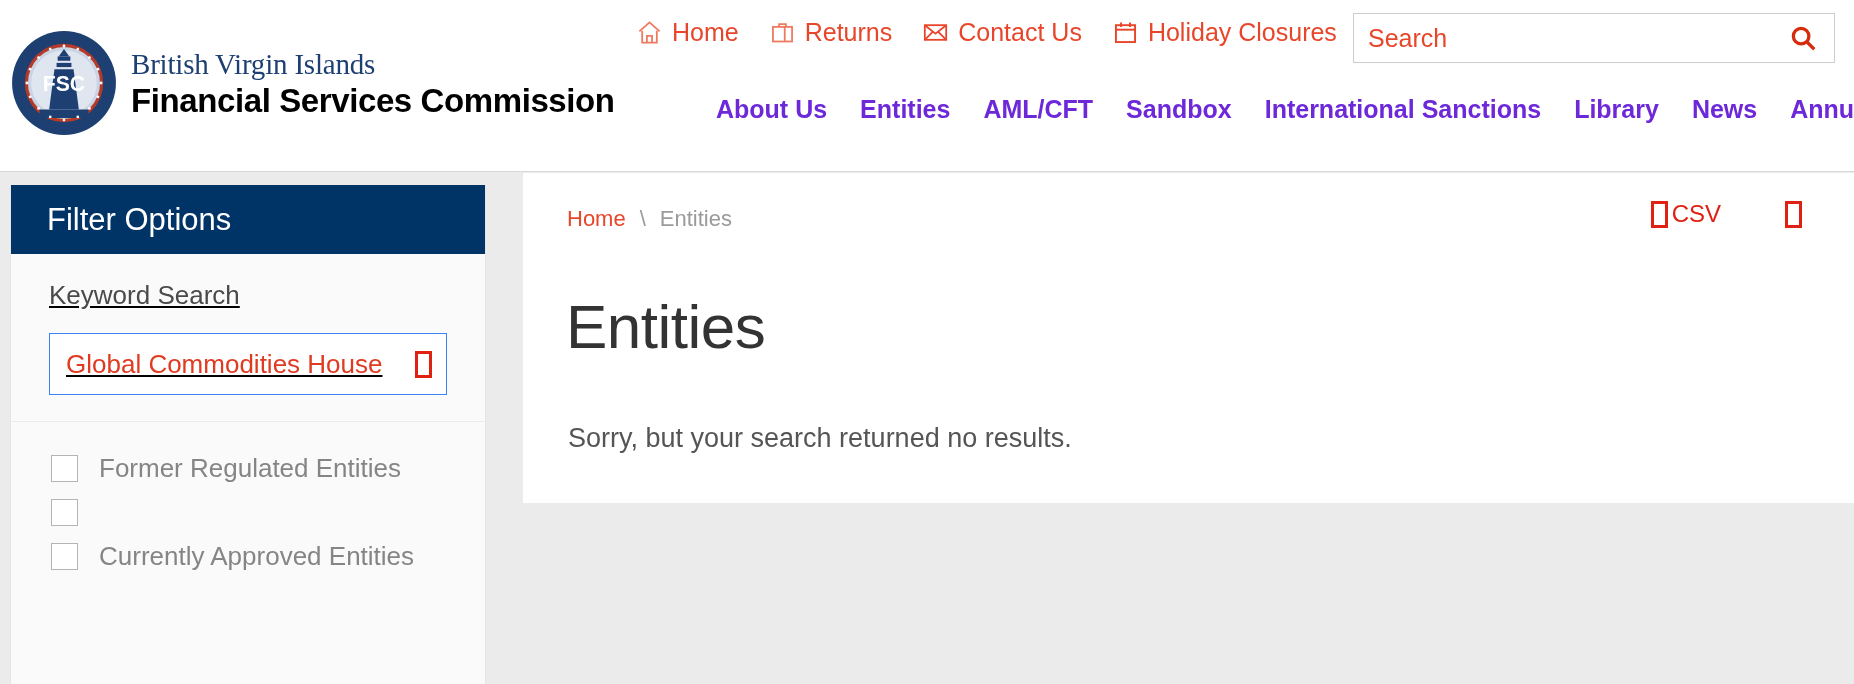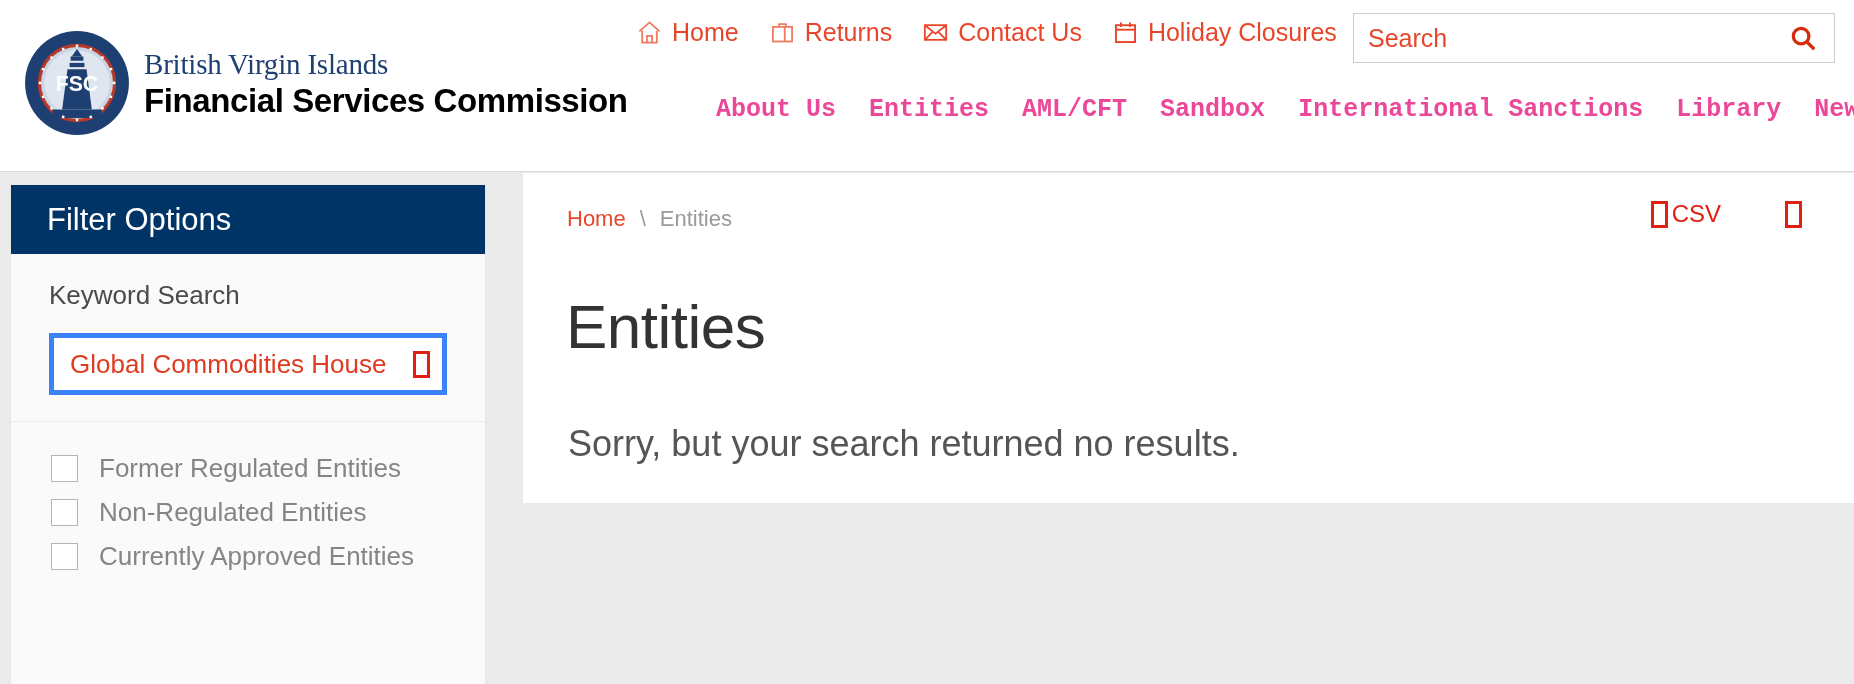--- a/index.html
+++ b/index.html
@@ -13,21 +13,21 @@
   }
 
   
   .header {
     position: absolute; left: 0; top: 0;
     width: 1854px; height: 172px;
     background: #ffffff;
     border-bottom: 1px solid #d8d8d8;
   }
   .logo-wrap {
-    position: absolute; left: 24px; top: 30px;
+    position: absolute; left: 11px; top: 30px;
     display: flex; align-items: center; gap: 14px;
   }
   .logo-seal { width: 106px; height: 106px; display: block; }
   .logo-text { line-height: 1; }
   .logo-line1 {
     font-size: 29px; color: #1d3f72; letter-spacing: -0.2px;
     font-family: Liberation Serif, serif;
   }
   .logo-line2 {
     font-size: 33px; color: #000000; font-weight: bold;
@@ -61,41 +61,41 @@
     display: flex; align-items: center; justify-content: center;
     cursor: pointer; padding: 0;
   }
 
   .main-nav {
     position: absolute; left: 716px; top: 95px;
     display: flex; align-items: center; gap: 33px;
     font-size: 25px; font-weight: bold; color: #16375e;
     white-space: nowrap;
   }
-  .main-nav .nav-item { color: #ec4899; cursor: pointer; font-family: Liberation Mono, monospace; }
+  .main-nav .nav-item { color: #6d28d9; cursor: pointer; }
 
   
   .sidebar {
     position: absolute; left: 10px; top: 185px;
     width: 476px; height: 511px;
     background: #fafafa;
     border-left: 1px solid #e6e6e6;
     border-right: 1px solid #e6e6e6;
   }
   .sidebar-head {
     height: 69px; background: #003366;
     display: flex; align-items: center;
     padding-left: 36px;
     color: #ffffff; font-size: 31px;
   }
-  .kw-section { padding: 26px 38px 26px 38px; }
+  .kw-section { padding: 26px 38px 26px 38px; text-decoration: underline; }
   .kw-label { font-size: 26px; color: #4a4a4a; }
   .kw-input-wrap {
     margin-top: 22px; height: 62px;
-    border: 5px solid #3b82f6; background: #ffffff;
+    border: 1px solid #3b82f6; background: #ffffff;
     display: flex; align-items: center; padding: 0 8px 0 14px;
   }
   .kw-input {
     border: 0; outline: 0; flex: 1; height: 100%;
     font-family: "Liberation Sans", sans-serif;
     font-size: 26px; color: #e03a20; background: transparent;
   }
   .kw-go {
     border: 0; background: transparent; cursor: pointer;
     padding: 0 6px; display: flex; align-items: center;
@@ -146,21 +146,21 @@
     color: #e02010; font-size: 24px; cursor: pointer;
   }
 
   .page-title {
     position: absolute; left: 566px; top: 291px;
     font-size: 62px; color: #333333; font-weight: normal;
     letter-spacing: -0.5px; margin: 0;
   }
   .no-results {
     position: absolute; left: 568px; top: 423px;
-    font-size: 36px; color: #555555;
+    font-size: 27px; color: #555555;
   }
 </style>
 </head>
 <body>
 
 <div class="header">
 
   <div class="logo-wrap">
     <svg class="logo-seal" viewBox="0 0 100 100">
       <circle cx="50" cy="50" r="49" fill="#1d3f72"></circle>
@@ -277,21 +277,20 @@
 
   <div class="kw-divider"></div>
 
   <div class="checks">
     <div class="check-row">
       <span class="cbox"></span>
       <span class="check-lbl">Former Regulated Entities</span>
     </div>
     <div class="check-row">
       <span class="cbox"></span>
-      <span class="check-lbl">Non-Regulated Entities</span>
     </div>
     <div class="check-row">
       <span class="cbox"></span>
       <span class="check-lbl">Currently Approved Entities</span>
     </div>
   </div>
 </div>
 
 <div class="content">
   <div class="crumb-row">

